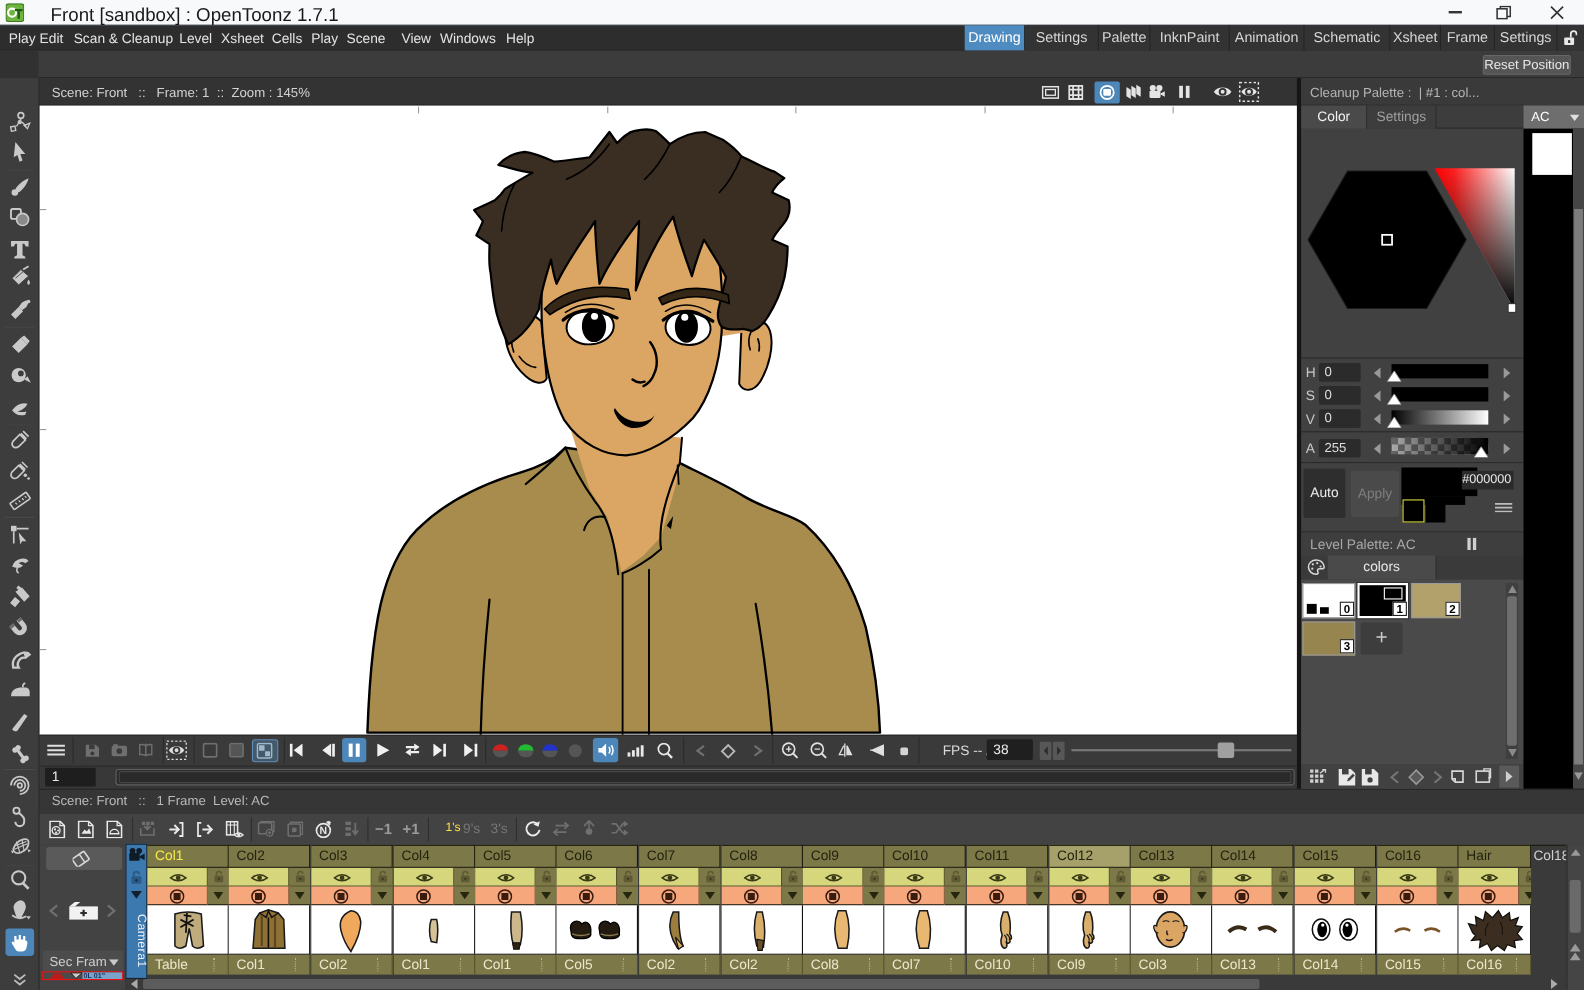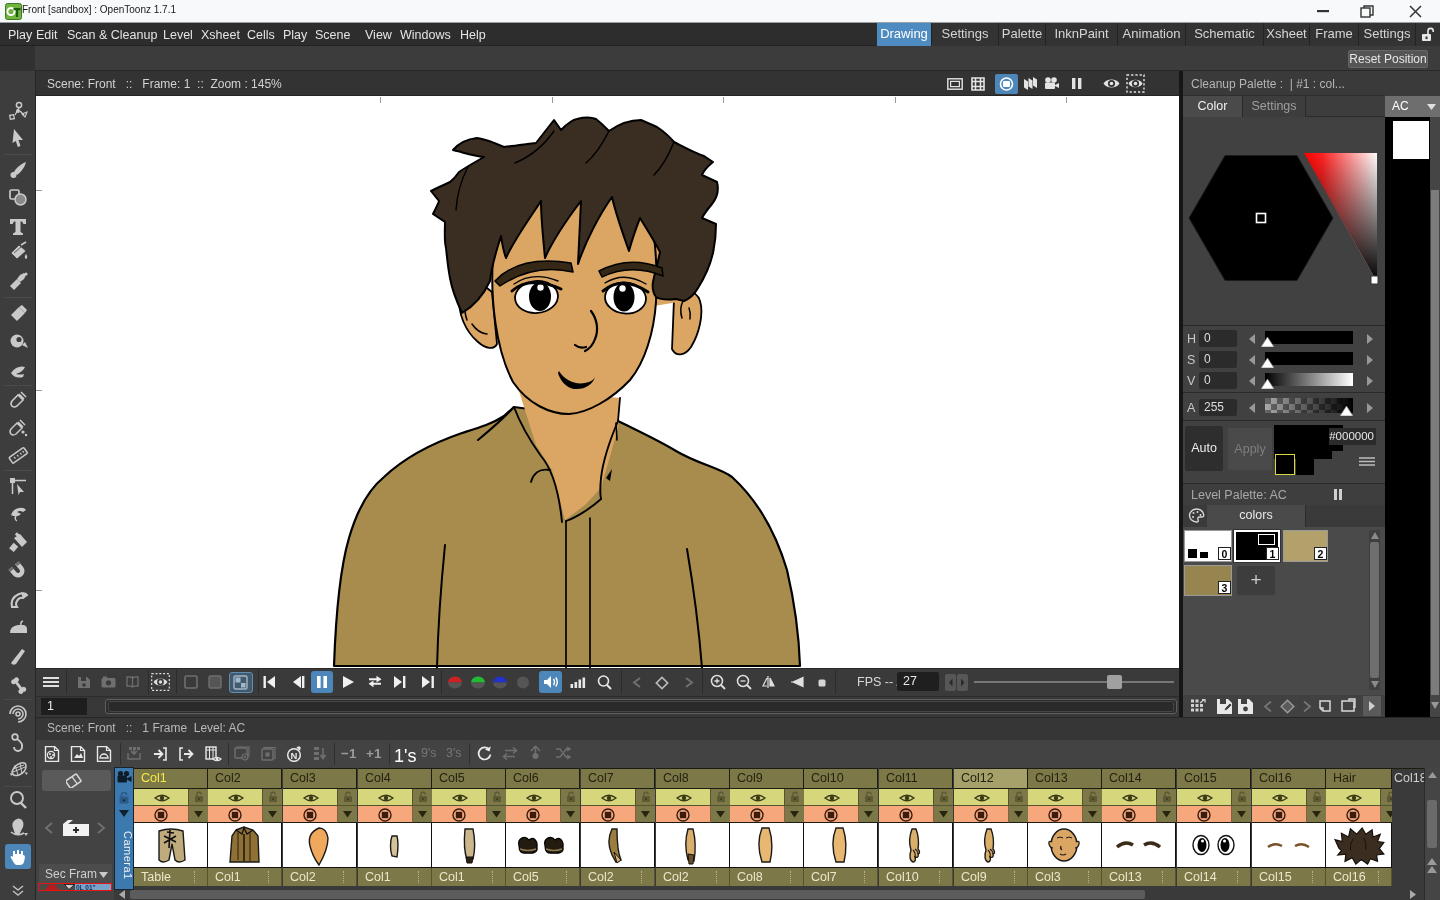--- a/index.html
+++ b/index.html
@@ -4,21 +4,21 @@
 html,body{width:1440px;height:900px;overflow:hidden;background:#3a3a3a;
  font-family:"Liberation Sans",sans-serif;-webkit-font-smoothing:antialiased}
 .a{position:absolute}
 </style></head><body>
 <div class="a" style="left:0px;top:0px;width:1440px;height:23px;background:#f7f9fb;border-bottom:1px solid #9aa0a6"></div>
 <svg class="a" style="left:5px;top:3px;" width="17" height="17" viewBox="0 0 17 17" xmlns="http://www.w3.org/2000/svg">
     <rect x="0.5" y="0.5" width="16" height="16" rx="2" fill="#6eb43f" stroke="#3e7a20"></rect>
     <circle cx="6" cy="8.5" r="3.6" fill="none" stroke="#ffffff" stroke-width="2"></circle>
     <path d="M8.5 6.2 h7 M12 6.2 V14" stroke="#1c5e10" stroke-width="2.2"></path>
   </svg>
-<div class="a" style="left:22px;top:4px;white-space:nowrap;font-size:10px;color:#191919">Front [sandbox] : OpenToonz 1.7.1</div>
+<div class="a" style="left:46px;top:4px;white-space:nowrap;font-size:17px;color:#191919">Front [sandbox] : OpenToonz 1.7.1</div>
 <svg class="a" style="left:1316px;top:10px;" width="14" height="3" viewBox="0 0 14 3" xmlns="http://www.w3.org/2000/svg">
     <rect x="1" y="0" width="12" height="2.2" fill="#333"></rect>
   </svg>
 <svg class="a" style="left:1360px;top:5px;" width="14" height="13" viewBox="0 0 14 13" xmlns="http://www.w3.org/2000/svg">
     <rect x="1" y="3" width="9" height="9" fill="none" stroke="#333" stroke-width="1.4"></rect>
     <path d="M4 3 V1 H13 V10 H10" fill="none" stroke="#333" stroke-width="1.4"></path>
   </svg>
 <svg class="a" style="left:1409px;top:5px;" width="14" height="13" viewBox="0 0 14 13" xmlns="http://www.w3.org/2000/svg">
     <path d="M1 1 L12 12 M12 1 L1 12" stroke="#333" stroke-width="1.5"></path>
   </svg>
@@ -414,21 +414,21 @@
     <path d="M8 3 L12 11 L8 11z" fill="#e0e0e0"></path>
   </svg>
 <svg class="a" style="left:790px;top:676px;" width="15" height="13" viewBox="0 0 15 13" xmlns="http://www.w3.org/2000/svg">
     <path d="M1 6 H13 M3 6 L13 1.5 V10.5z" stroke="#e0e0e0" stroke-width="1.2" fill="none"></path>
     <path d="M13 1.5 L3 6 L13 10.5z" fill="#e0e0e0"></path>
   </svg>
 <svg class="a" style="left:818px;top:679px;" width="8" height="8" viewBox="0 0 8 8" xmlns="http://www.w3.org/2000/svg">
     <rect x="0.5" y="0.5" width="7" height="7" rx="1.5" fill="#d5d5d5"></rect>
   </svg>
 <div class="a" style="left:857px;top:675px;white-space:nowrap;font-size:12.5px;color:#d8d8d8">FPS -- /</div>
-<div class="a" style="left:897px;top:672px;width:42px;height:19px;background:#1f1f1f;border-radius:2px;color:#e8e8e8;font-size:12.5px;padding:2px 0 0 6px">27</div>
+<div class="a" style="left:897px;top:672px;width:42px;height:19px;background:#1f1f1f;border-radius:2px;color:#e8e8e8;font-size:12.5px;padding:2px 0 0 6px">38</div>
 <svg class="a" style="left:945px;top:674px;" width="11" height="17" viewBox="0 0 11 17" xmlns="http://www.w3.org/2000/svg">
     <rect x="0" y="0" width="11" height="17" rx="2" fill="#575757"></rect>
     <path d="M7.5 4.5 L4 8.5 L7.5 12.5z" fill="#2b2b2b"></path>
   </svg>
 <svg class="a" style="left:957px;top:674px;" width="11" height="17" viewBox="0 0 11 17" xmlns="http://www.w3.org/2000/svg">
     <rect x="0" y="0" width="11" height="17" rx="2" fill="#575757"></rect>
     <path d="M4 4.5 L7.5 8.5 L4 12.5z" fill="#2b2b2b"></path>
   </svg>
 <div class="a" style="left:974px;top:681px;width:200px;height:2px;background:#777777"></div>
 <div class="a" style="left:1107px;top:675px;width:15px;height:14px;background:#a0a0a0;border-radius:2px"></div>
@@ -499,21 +499,21 @@
 <svg class="a" style="left:312px;top:746px;" width="16" height="16" viewBox="0 0 16 16" xmlns="http://www.w3.org/2000/svg">
     <rect x="2" y="1" width="5" height="3" fill="#6f6f6f"></rect>
     <rect x="2" y="6" width="5" height="3" fill="#6f6f6f"></rect>
     <rect x="2" y="11" width="5" height="3" fill="#6f6f6f"></rect>
     <path d="M11 2 v10 M8.5 9 l2.5 3.5 2.5 -3.5" fill="none" stroke="#6f6f6f" stroke-width="1.6"></path>
   </svg>
 <div class="a" style="left:334px;top:743px;width:1px;height:22px;background:#2f2f2f"></div>
 <div class="a" style="left:341px;top:746px;white-space:nowrap;font-size:13.5px;color:#9a9a9a;font-weight:bold">−1</div>
 <div class="a" style="left:366px;top:746px;white-space:nowrap;font-size:13.5px;color:#9a9a9a;font-weight:bold">+1</div>
 <div class="a" style="left:389px;top:743px;width:1px;height:22px;background:#2f2f2f"></div>
-<div class="a" style="left:394px;top:746px;white-space:nowrap;font-size:18px;color:#ffffff">1's</div>
+<div class="a" style="left:405px;top:746px;white-space:nowrap;font-size:11px;color:#fde047">1's</div>
 <div class="a" style="left:421px;top:746px;white-space:nowrap;font-size:12.5px;color:#767676">9's</div>
 <div class="a" style="left:446px;top:746px;white-space:nowrap;font-size:12.5px;color:#767676">3's</div>
 <div class="a" style="left:469px;top:743px;width:1px;height:22px;background:#2f2f2f"></div>
 <svg class="a" style="left:476px;top:745px;" width="17" height="17" viewBox="0 0 17 17" xmlns="http://www.w3.org/2000/svg">
     <path d="M13.5 5 A6 6 0 1 0 14.5 9.5" fill="none" stroke="#ececec" stroke-width="1.7"></path>
     <path d="M14.8 1.5 L13.5 6.5 L9 4.5z" fill="#ececec"></path>
   </svg>
 <svg class="a" style="left:502px;top:747px;" width="16" height="13" viewBox="0 0 16 13" xmlns="http://www.w3.org/2000/svg">
     <path d="M3 3.5 h11 M11 0.5 L14.5 3.5 L11 6.5 M13 9.5 h-11 M5 6.5 L1.5 9.5 L5 12.5" fill="none" stroke="#6f6f6f" stroke-width="1.5"></path>
   </svg>

